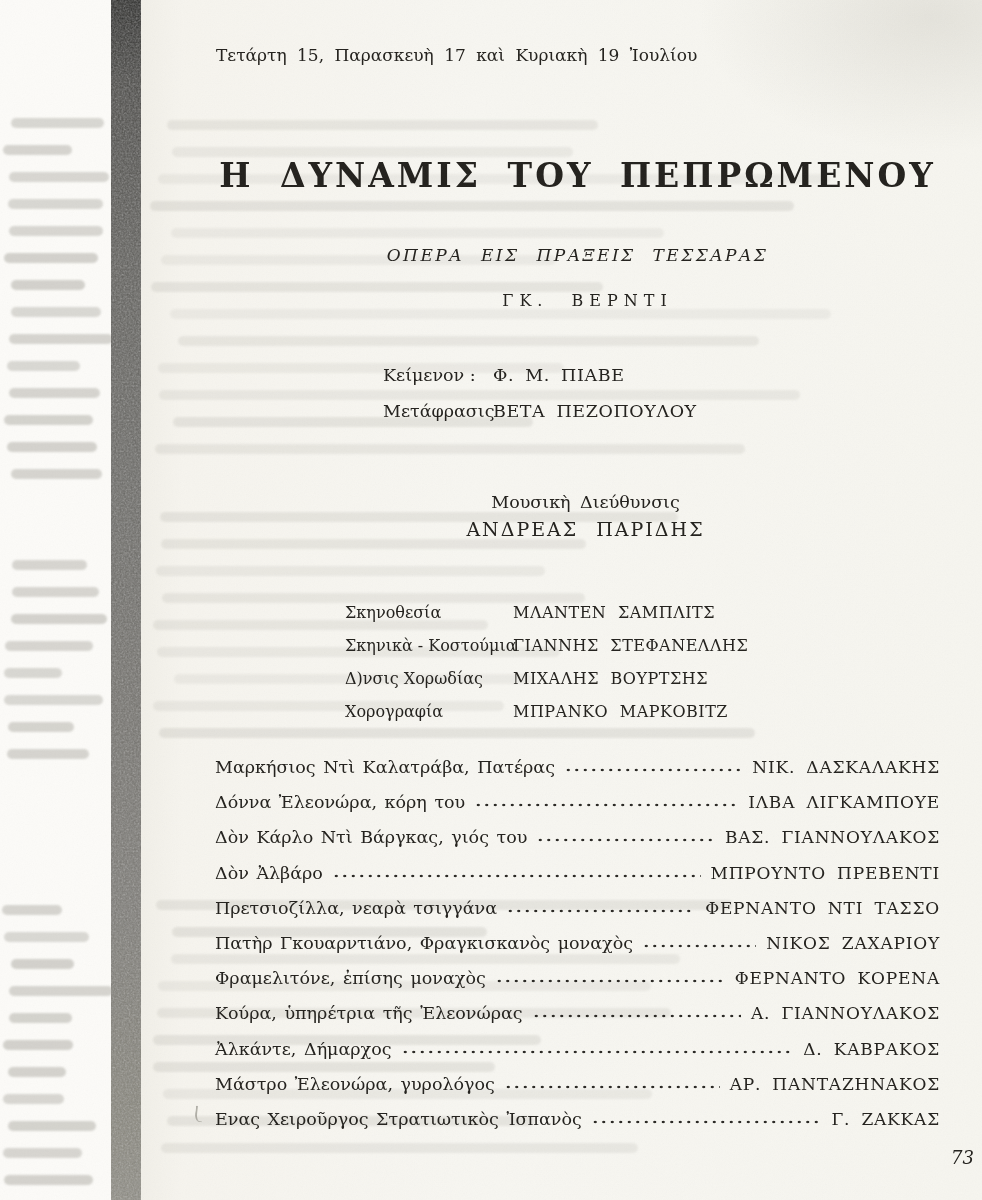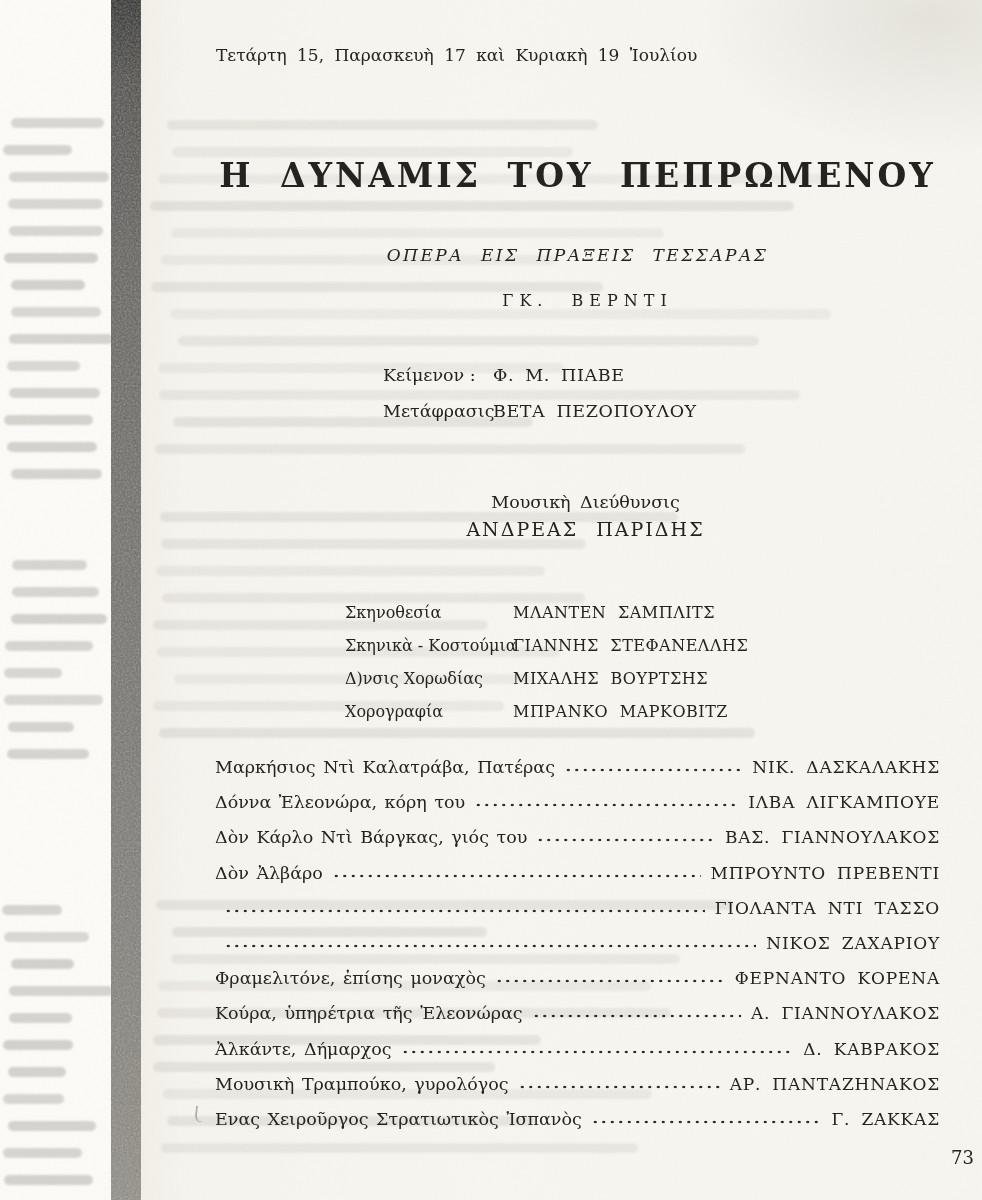--- a/index.html
+++ b/index.html
@@ -48,21 +48,21 @@
   .production .cvalue{letter-spacing:.5px;word-spacing:6px;}
   .cast{position:absolute;left:0;top:756px;width:725px;}
   .cast-row{display:flex;align-items:baseline;height:22px;margin-bottom:13.2px;}
   .cast-role{white-space:nowrap;font-size:17.5px;line-height:22px;word-spacing:2px;}
   .cast-performer{white-space:nowrap;font-size:17px;line-height:22px;letter-spacing:.8px;word-spacing:5px;}
   .dots{
     flex:1 1 auto;height:14px;margin:0 10px 0 9px;min-width:20px;
     background-image:radial-gradient(circle,#2a2824 1.3px,rgba(0,0,0,0) 1.55px);
     background-size:8.5px 6px;background-repeat:repeat-x;background-position:0 bottom;
   }
-  .page-number{position:absolute;right:8px;top:1146px;font-size:18px;line-height:24px;z-index:5;}
+  .page-number{position:absolute;right:8px;top:1146px;font-size:18px;line-height:24px;z-index:5;font-style:italic;}
   .pencil-mark{position:absolute;left:195px;top:1106px;width:6px;height:15px;
     border-left:2px solid #8d8b82;border-bottom:1px solid #9b9990;border-radius:0 0 0 60%;
     transform:rotate(7deg);opacity:.65;z-index:2;}
 </style>
 </head>
 <body>
 
 <div class="scan">
 
   <div class="left-margin"></div>
@@ -195,44 +195,46 @@
           <span class="cast-role">Δὸν Κάρλο Ντὶ Βάργκας, γιός του</span>
             <span class="dots"></span>
             <span class="cast-performer">ΒΑΣ. ΓΙΑΝΝΟΥΛΑΚΟΣ</span>
         </div>
         <div class="cast-row">
           <span class="cast-role">Δὸν Ἀλβάρο</span>
             <span class="dots"></span>
             <span class="cast-performer">ΜΠΡΟΥΝΤΟ ΠΡΕΒΕΝΤΙ</span>
         </div>
         <div class="cast-row">
-            <span class="dots"></span>
-            <span class="cast-performer">ΓΙΟΛΑΝΤΑ ΝΤΙ ΤΑΣΣΟ</span>
-        </div>
-        <div class="cast-row">
+          <span class="cast-role">Πρετσιοζίλλα, νεαρὰ τσιγγάνα</span>
+            <span class="dots"></span>
+            <span class="cast-performer">ΦΕΡΝΑΝΤΟ ΝΤΙ ΤΑΣΣΟ</span>
+        </div>
+        <div class="cast-row">
+          <span class="cast-role">Πατὴρ Γκουαρντιάνο, Φραγκισκανὸς μοναχὸς</span>
             <span class="dots"></span>
             <span class="cast-performer">ΝΙΚΟΣ ΖΑΧΑΡΙΟΥ</span>
         </div>
         <div class="cast-row">
           <span class="cast-role">Φραμελιτόνε, ἐπίσης μοναχὸς</span>
             <span class="dots"></span>
             <span class="cast-performer">ΦΕΡΝΑΝΤΟ ΚΟΡΕΝΑ</span>
         </div>
         <div class="cast-row">
           <span class="cast-role">Κούρα, ὑπηρέτρια τῆς Ἐλεονώρας</span>
             <span class="dots"></span>
             <span class="cast-performer">Α. ΓΙΑΝΝΟΥΛΑΚΟΣ</span>
         </div>
         <div class="cast-row">
           <span class="cast-role">Ἀλκάντε, Δήμαρχος</span>
             <span class="dots"></span>
             <span class="cast-performer">Δ. ΚΑΒΡΑΚΟΣ</span>
         </div>
         <div class="cast-row">
-          <span class="cast-role">Μουσικὴ Τραμπούκο, γυρολόγος</span>
+          <span class="cast-role">Μάστρο Ἐλεονώρα, γυρολόγος</span>
             <span class="dots"></span>
             <span class="cast-performer">ΑΡ. ΠΑΝΤΑΖΗΝΑΚΟΣ</span>
         </div>
         <div class="cast-row">
           <span class="cast-role">Ενας Χειροῦργος Στρατιωτικὸς Ἰσπανὸς</span>
             <span class="dots"></span>
             <span class="cast-performer">Γ. ΖΑΚΚΑΣ</span>
         </div>
       </div>
 

